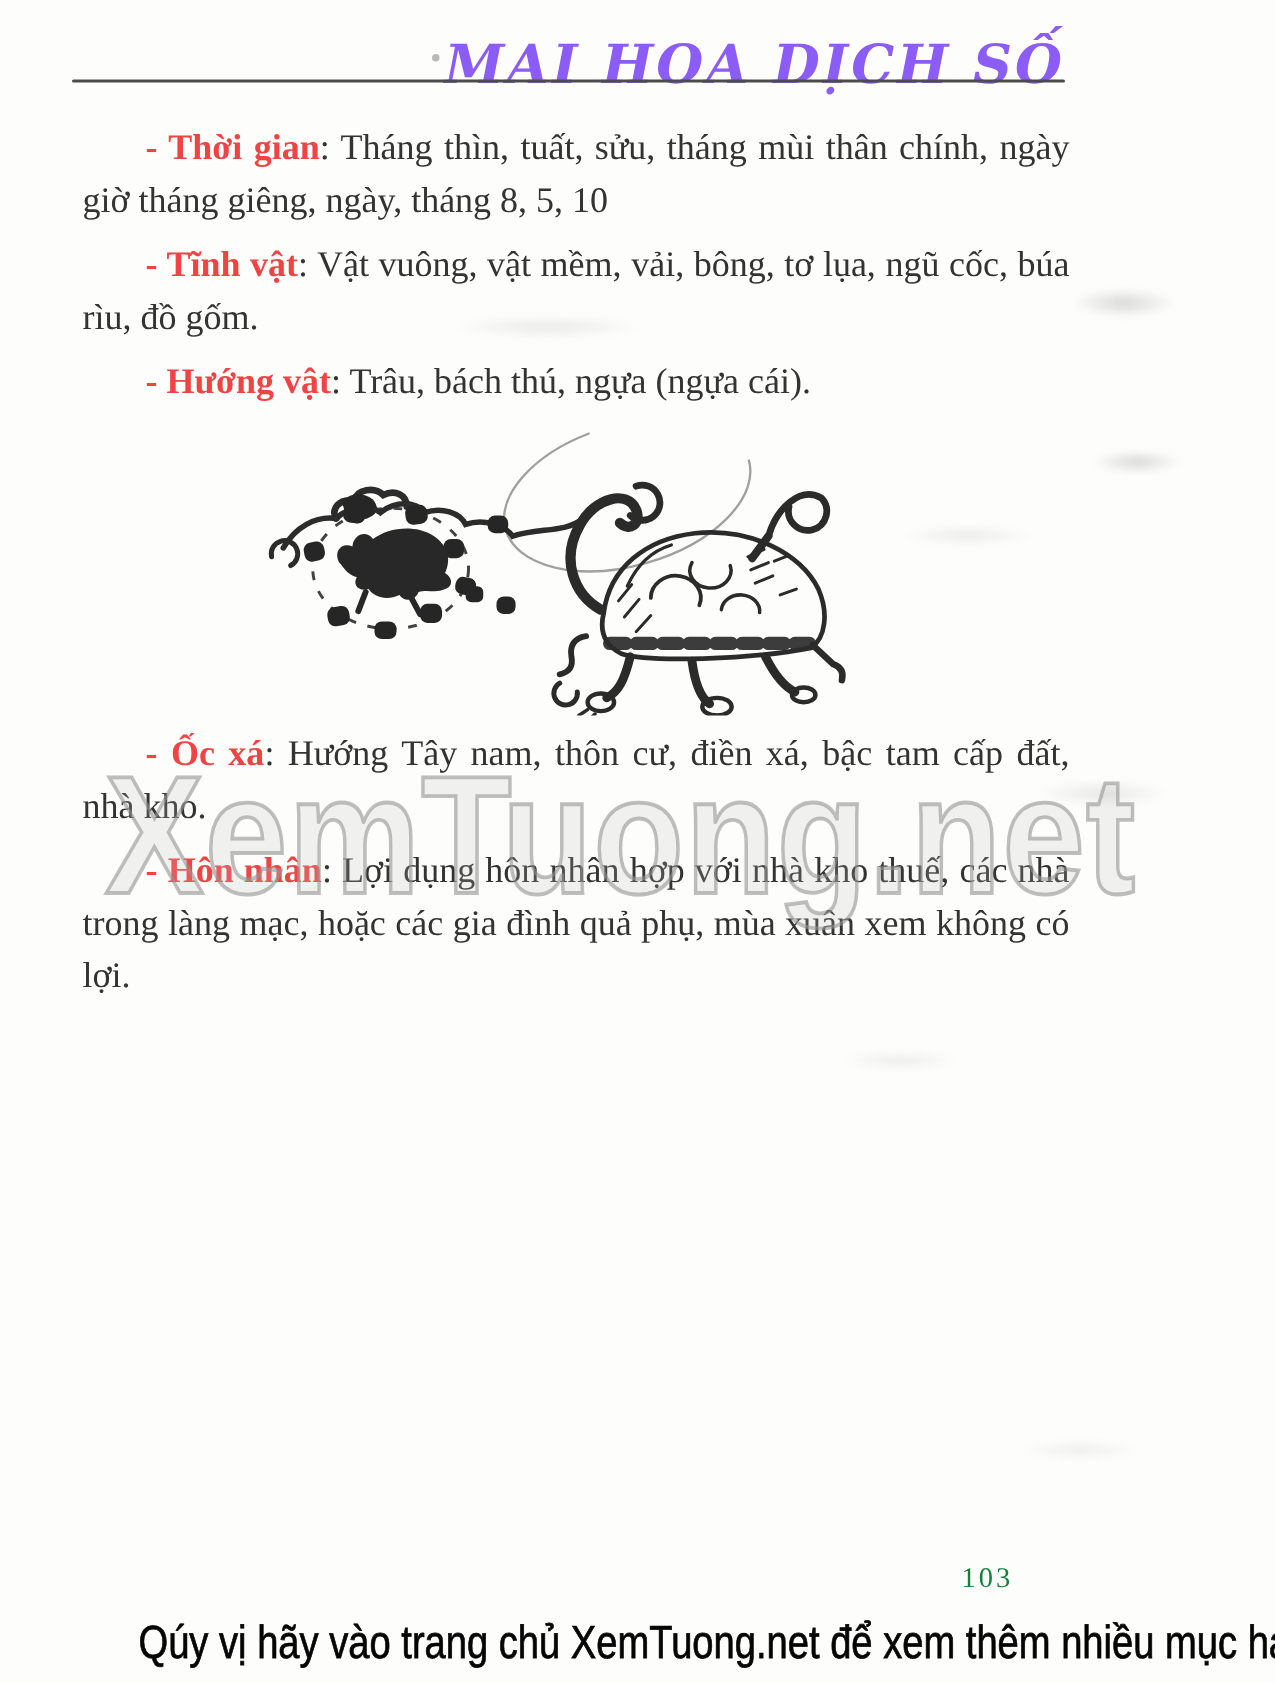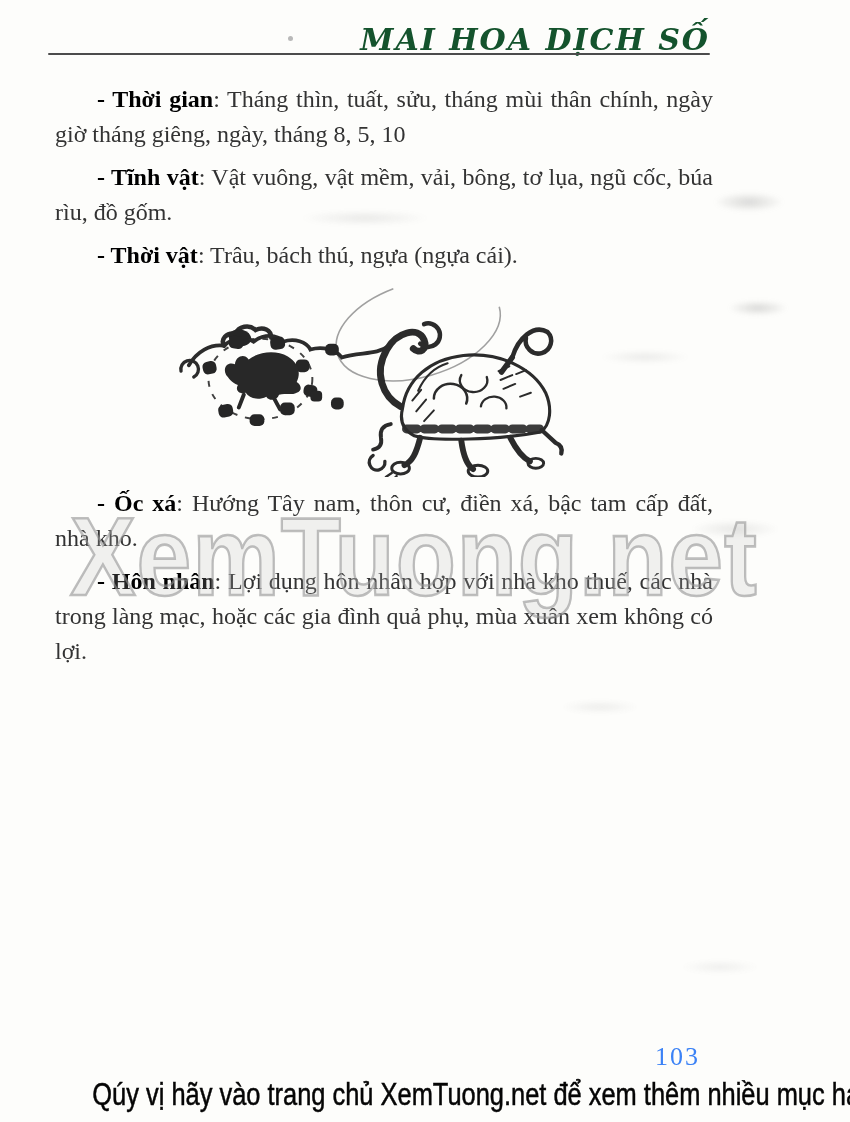--- a/index.html
+++ b/index.html
@@ -5,50 +5,50 @@
   html,body{margin:0;padding:0;background:#e8e8e8;}
   .page{
     position:relative;width:850px;height:1122px;margin:0 auto;
     background:#fdfdfb;overflow:hidden;
     font-family:"Liberation Serif",serif;color:#2e2e2e;
   }
   
   .header-title{
     position:absolute;top:22px;right:140px;
     font-family:"DejaVu Serif",serif;font-style:italic;font-weight:600;
-    font-size:30px;letter-spacing:2px;color:#14532d;white-space:nowrap;
+    font-size:36px;letter-spacing:2px;color:#8b5cf6;white-space:nowrap;
   }
   .header-rule{
     position:absolute;left:48px;top:53px;width:662px;height:2px;
     background:#4c4c4c;border-radius:1px;
   }
   .speck{position:absolute;left:288px;top:36px;width:5px;height:5px;border-radius:50%;background:#b9b9b9;}
   
   .column{position:absolute;left:55px;top:82px;width:658px;z-index:2;}
   .para{
     font-size:24px;line-height:35px;text-align:justify;
     margin:0 0 8px 0;text-indent:42px;color:#333;
   }
-  .para .plabel{font-weight:bold;color:#000000;}
+  .para .plabel{font-weight:bold;color:#ef4444;}
   
   .illus{position:relative;width:432px;height:196px;margin:3px 0 9px 108px;}
   .illus svg{width:100%;height:100%;}
   
   .watermark{
     position:absolute;left:70px;top:492px;z-index:6;pointer-events:none;
     font-family:"Liberation Sans",sans-serif;font-weight:bold;
     font-size:112px;white-space:nowrap;letter-spacing:1px;
     color:rgba(190,190,190,0.20);
     -webkit-text-stroke:2.6px rgba(148,148,148,0.6);
     transform:scaleX(0.88);transform-origin:left center;
   }
   
   .page-number{
-    position:absolute;left:655px;top:1042px;
-    font-size:26px;color:#3b82f6;letter-spacing:2px;
+    position:absolute;left:641px;top:1042px;
+    font-size:19px;color:#15803d;letter-spacing:2px;
   }
   .footer{
     position:absolute;left:0;top:1077px;width:850px;text-align:center;
     font-family:"Liberation Sans",sans-serif;font-size:31px;color:#050505;
     z-index:3;
   }
   .footer-inner{
     display:inline-block;transform:scaleX(0.82);transform-origin:center;
     white-space:nowrap;-webkit-text-stroke:0.5px #050505;
   }
@@ -74,21 +74,21 @@
   <div class="smudge" style="left:690px;top:520px;width:90px;height:18px;opacity:.6;"></div>
   <div class="smudge" style="left:560px;top:700px;width:80px;height:14px;opacity:.45;"></div>
   <div class="smudge" style="left:680px;top:960px;width:80px;height:14px;opacity:.4;"></div>
 
   <div class="column">
 
     <p class="para"><span class="plabel">- Thời gian</span><span>: Tháng thìn, tuất, sửu, tháng mùi thân chính, ngày giờ tháng giêng, ngày, tháng 8, 5, 10</span></p>
 
     <p class="para"><span class="plabel">- Tĩnh vật</span><span>: Vật vuông, vật mềm, vải, bông, tơ lụa, ngũ cốc, búa rìu, đồ gốm.</span></p>
 
-    <p class="para"><span class="plabel">- Thời vật</span><span>: Trâu, bách thú, ngựa (ngựa cái).</span></p>
+    <p class="para"><span class="plabel">- Hướng vật</span><span>: Trâu, bách thú, ngựa (ngựa cái).</span></p>
 
     <div class="illus">
       <svg viewBox="0 0 432 200" xmlns="http://www.w3.org/2000/svg">
 
         <ellipse cx="256" cy="50" rx="86" ry="48" transform="rotate(-16 256 50)" fill="none" stroke="#8f8f8f" stroke-width="1.6" pathLength="100" stroke-dasharray="72 28" opacity="0.85"></ellipse>
         <g stroke="#2c2c2c" fill="none" stroke-linecap="round">
 
           <path d="M14,92 a9,9 0 1 1 13,6" stroke-width="3.4"></path>
           <path d="M22,86 C30,72 44,64 58,66 C66,58 80,56 88,62 C98,54 112,54 118,62 C130,58 142,62 146,70 C158,66 172,70 178,78 C196,72 214,76 226,66" stroke-width="3.8"></path>
           <path d="M58,66 C54,60 60,52 70,54 C72,46 84,44 90,50 C98,46 106,50 106,58" stroke-width="4.6"></path>

